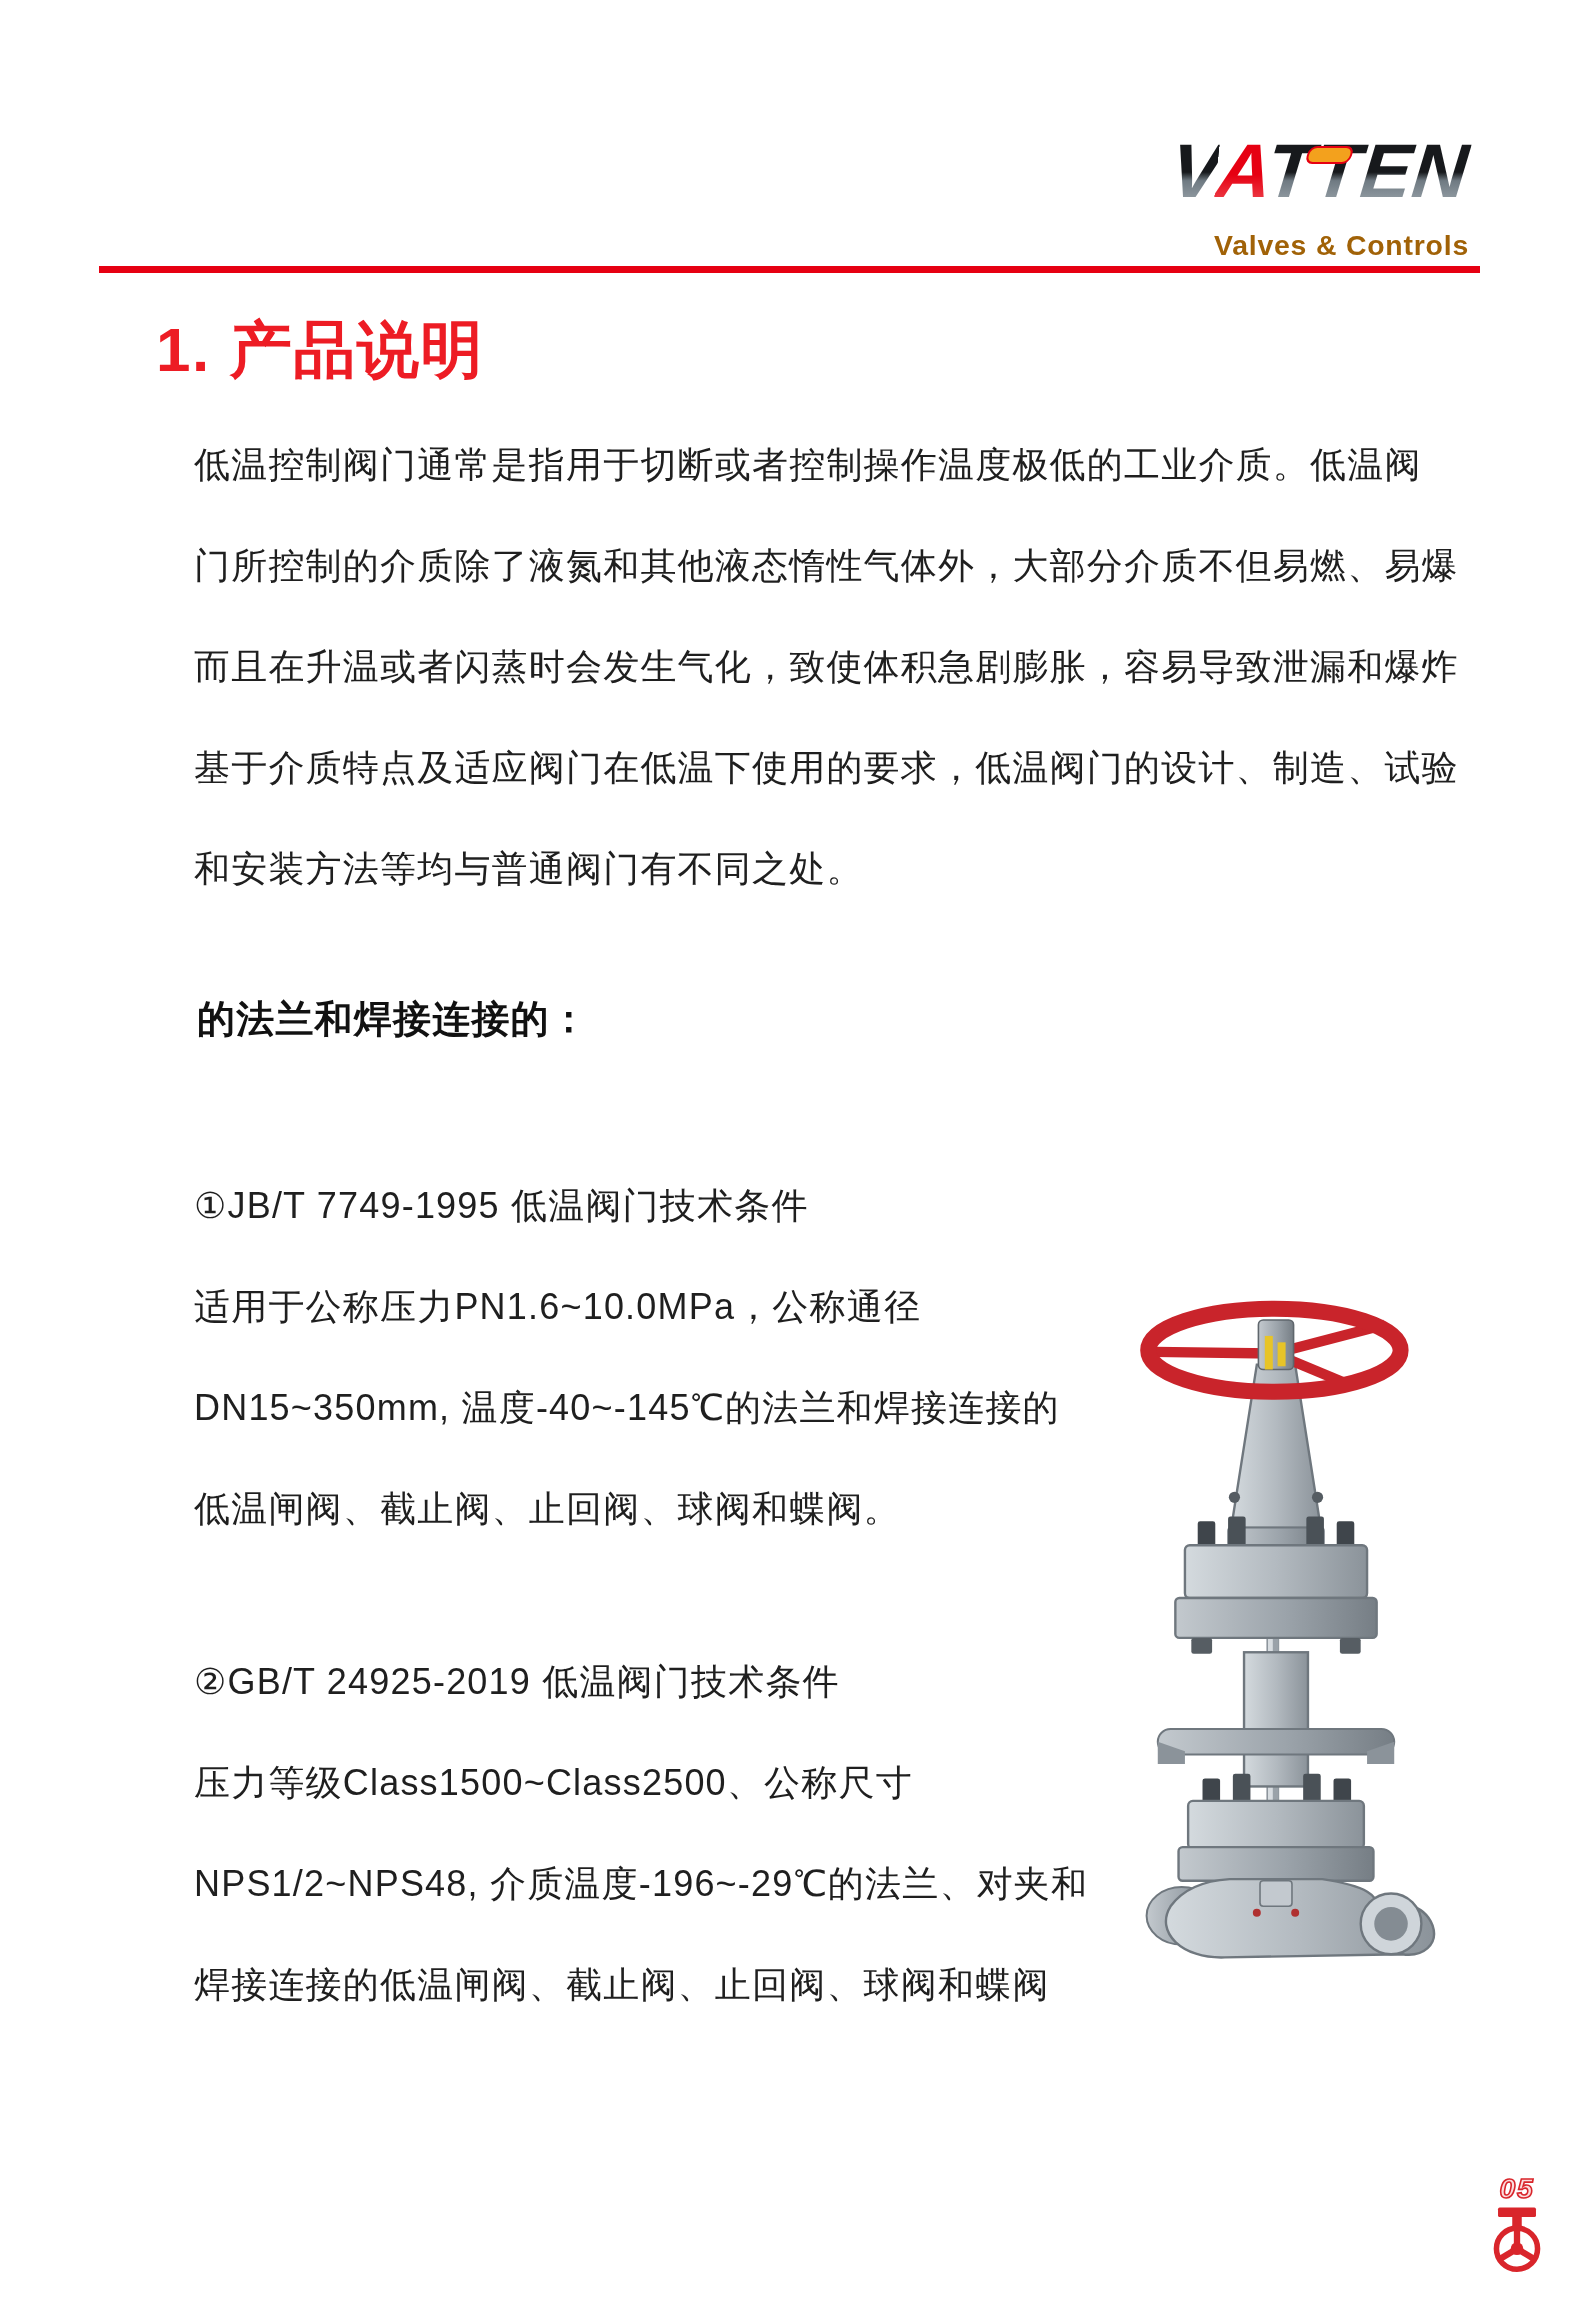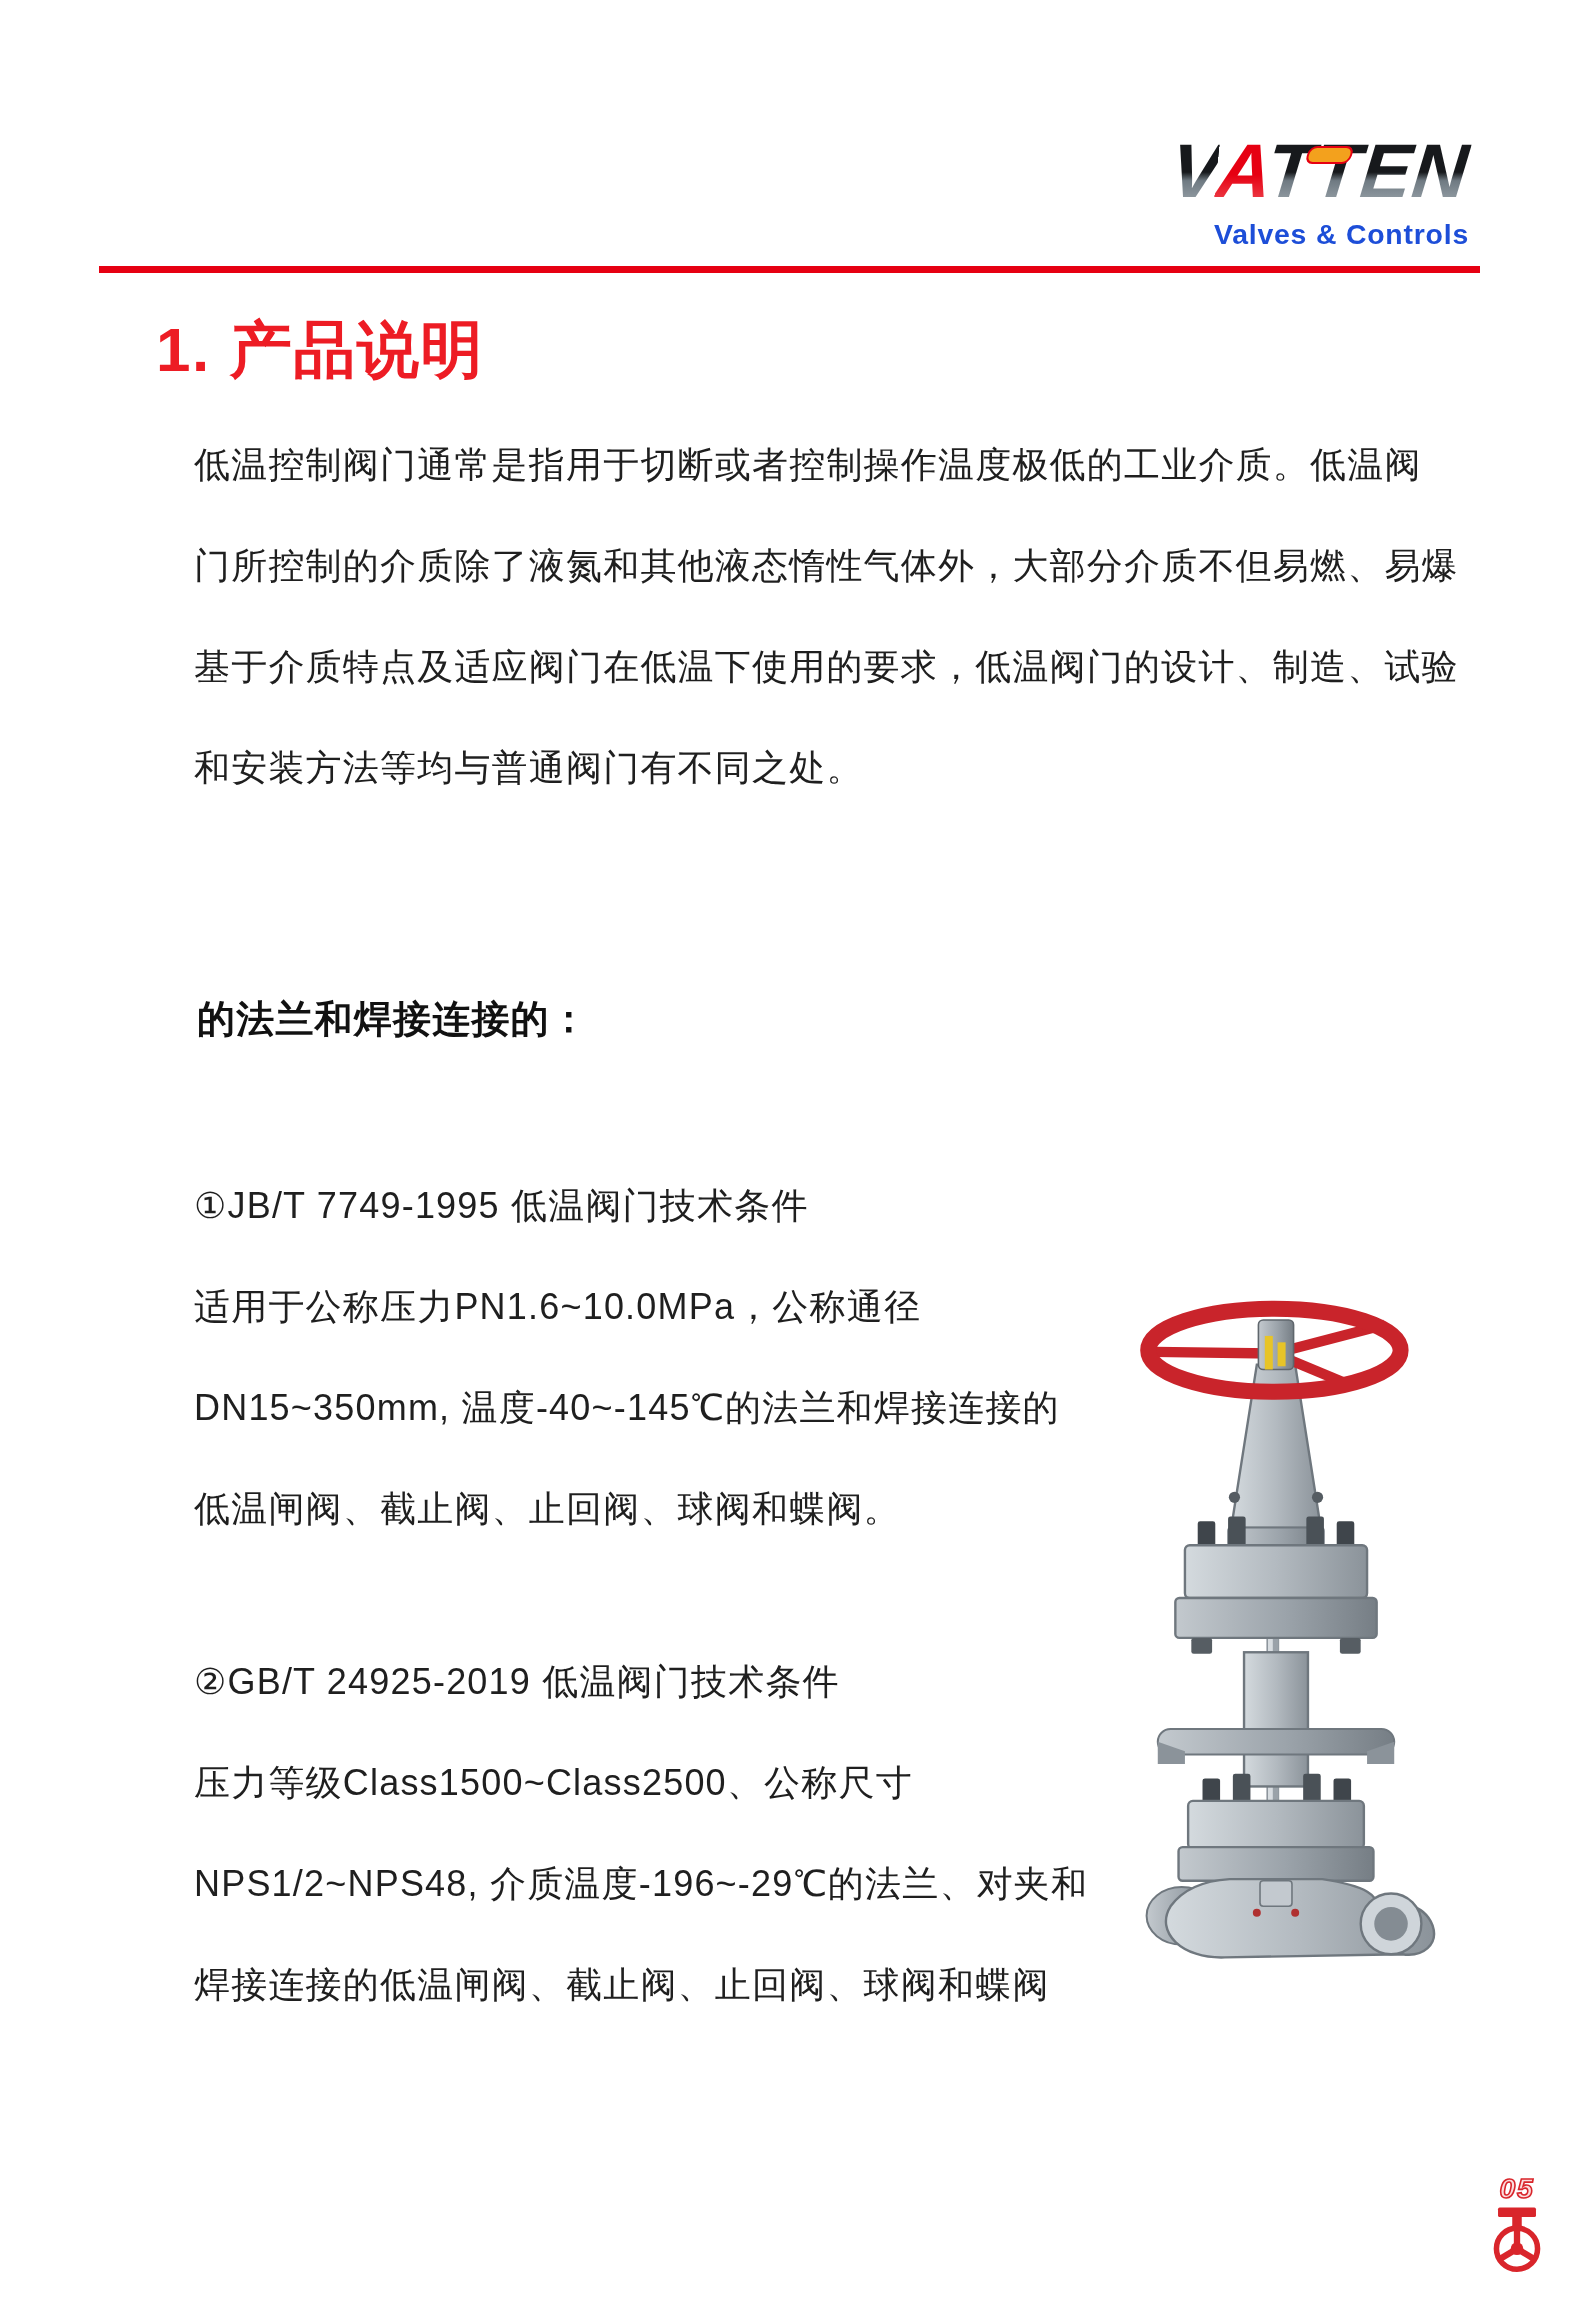--- a/index.html
+++ b/index.html
@@ -29,22 +29,22 @@
     background:linear-gradient(180deg,#e60012 0%,#e60012 55%,#ef5a60 100%);
     -webkit-background-clip:text;background-clip:text;color:transparent;
   }
   .logo-pill{
     position:absolute;top:12.6px;right:117px;
     width:41px;height:14.2px;border-radius:8px;
     background:#f3a11d;border:2.4px solid #e60012;
     transform:skewX(-18deg);
   }
   .tagline{
-    margin-top:9px;
-    font-size:28.4px;font-weight:bold;color:#1d4ed8;
+    margin-top:20px;
+    font-size:28.4px;font-weight:bold;color:#a16207;
     letter-spacing:0.8px;
   }
   .rule{
     position:absolute;top:266px;left:99px;
     width:1381px;height:7.1px;background:#e60012;
   }
   
   .sec-title{
     position:absolute;top:308px;left:156px;
     font-size:62px;font-weight:bold;color:#ed1c24;
@@ -82,20 +82,21 @@
     <div class="tagline">Valves &amp; Controls</div>
   </div>
 
   <div class="rule"></div>
 
   <div class="sec-title">1. 产品说明</div>
 
   <div class="tblock intro">
     <p>低温控制阀门通常是指用于切断或者控制操作温度极低的工业介质。低温阀</p>
     <p>门所控制的介质除了液氮和其他液态惰性气体外，大部分介质不但易燃、易爆</p>
+    <p>而且在升温或者闪蒸时会发生气化，致使体积急剧膨胀，容易导致泄漏和爆炸</p>
     <p>基于介质特点及适应阀门在低温下使用的要求，低温阀门的设计、制造、试验</p>
     <p>和安装方法等均与普通阀门有不同之处。</p>
   </div>
 
   <div class="tblock std-head">
     <p>的法兰和焊接连接的：</p>
   </div>
 
   <div class="tblock std-item1">
     <p>①JB/T 7749-1995 低温阀门技术条件</p>

